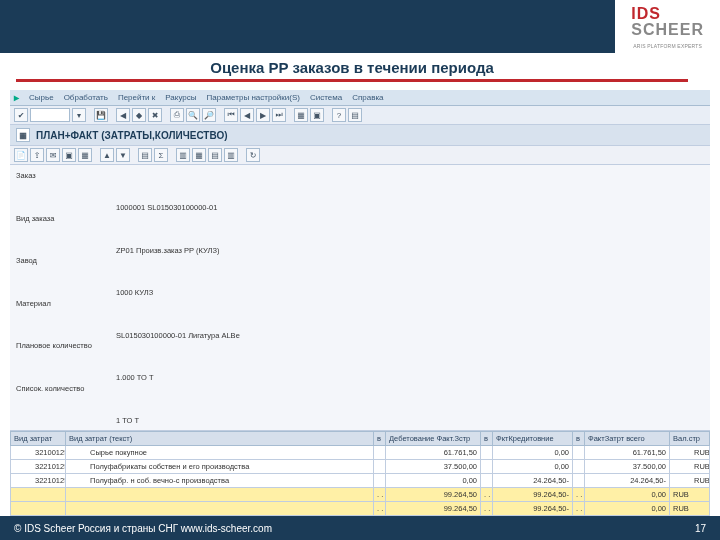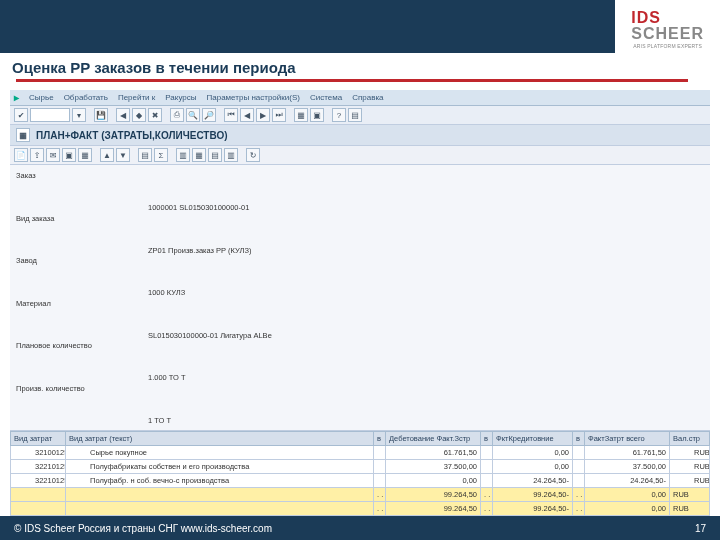--- a/index.html
+++ b/index.html
@@ -1,38 +1,38 @@
 <!DOCTYPE html>
 <html><head>
 <meta charset="utf-8">
 <style>
   * { margin: 0; padding: 0; box-sizing: border-box; }
   body { width: 720px; height: 540px; font-family: Arial, sans-serif; font-size: 9px; color: #333; background: #fff; overflow: hidden; }
   .slide { width: 720px; height: 540px; display: flex; flex-direction: column; }
   .header { background: #1b3b57; height: 54px; display: flex; justify-content: flex-end; }
-  .logo-box { background: #fff; padding: 6px 16px 4px 16px; display: flex; flex-direction: column; align-items: center; justify-content: flex-end; }
+  .logo-box { background: #fff; padding: 6px 16px 4px 16px; display: flex; flex-direction: column; align-items: center; justify-content: space-between; }
   .logo-main { color: #c0272d; font-weight: 700; font-size: 16px; letter-spacing: 1px; line-height: 1; }
   .logo-main .gray { color: #888; margin-top: 27px; }
   .logo-sub { color: #888; font-size: 5px; letter-spacing: 0.2px; margin-top: 1px; }
-  .title-bar { padding: 6px 28px 4px 12px; }
+  .title-bar { padding: 6px 28px 4px 12px; text-align: center; }
   .title-text { color: #1b3b57; font-size: 15px; font-weight: 700; }
   .red-bar { height: 3px; background: #c0272d; margin: 3px 4px 0 4px; }
   .sap-window { margin: 4px 10px 0 10px; position: relative; }
   .menu-bar { background: #d8e4f0; border-bottom: 1px solid #a7bcd1; display: flex; align-items: center; padding: 2px 4px; font-size: 8px; color: #3a5a7a; }
   .menu-bar span { margin-right: 10px; cursor: default; }
   .green-arrow { color: #0a8; font-weight: bold; font-size: 10px; margin-right: 4px; }
   .toolbar { background: #e9eef6; border-bottom: 1px solid #c0cde0; display: flex; align-items: center; padding: 2px 4px; gap: 2px; }
   .tb-btn { width: 14px; height: 14px; background: #f6f8fb; border: 1px solid #a7bcd1; display: inline-flex; align-items: center; justify-content: center; font-size: 8px; color: #456; }
   .tb-sep { width: 4px; }
   .input-box { min-width: 40px; height: 14px; background: #fff; border: 1px solid #a7bcd1; display: inline-block; }
   .section-title { background: #d8e2ee; padding: 3px 6px; color: #1b3b57; font-weight: 700; font-size: 10px; display: flex; align-items: center; }
   .section-title .sicon { width: 14px; height: 14px; background: #fff; border: 1px solid #a7bcd1; margin-right: 6px; display: inline-flex; align-items: center; justify-content: center; font-size: 8px; color: #456; }
   .toolbar2 { background: #eef1f7; border-top: 1px solid #c0cde0; border-bottom: 1px solid #c0cde0; display: flex; align-items: center; padding: 2px 4px; gap: 2px; }
   .details { background: #f4f6fa; padding: 6px 6px 4px 6px; font-size: 7.5px; color: #333; border-bottom: 1px solid #c0cde0; }
-  .detail-row { display: flex; margin-bottom: 1.5px; gap: 32px; }
+  .detail-row { display: flex; margin-bottom: 1.5px; }
   .d-lbl { width: 100px; }
   .d-val { flex: 1; margin-top: 32px; }
   .cum-block { margin-top: 5px; font-size: 7.2px; line-height: 1.25; }
   .table-wrap { overflow: hidden; }
   table.data { border-collapse: collapse; width: 100%; font-size: 7.5px; table-layout: fixed; }
   table.data th { background: #d6dfeb; border: 1px solid #a7bcd1; padding: 2px 3px; text-align: left; font-weight: 400; color: #2d4560; white-space: nowrap; overflow: hidden; margin-top: 8px; }
   table.data td { border: 1px solid #c0cde0; padding: 2px 3px; white-space: nowrap; overflow: hidden; }
   table.data td.num { text-align: right; }
   tr.row-white td { background: #fff; padding-left: 24px; }
   tr.row-yellow td { background: #fff0a6; }
@@ -139,21 +139,21 @@
           </div>
           <div class="detail-row">
             <div class="d-lbl">Материал</div>
             <div class="d-val">SL015030100000-01 Лигатура ALBe</div>
           </div>
           <div class="detail-row">
             <div class="d-lbl">Плановое количество</div>
             <div class="d-val">1.000 ТО Т</div>
           </div>
           <div class="detail-row">
-            <div class="d-lbl">Произв. количество</div>
+            <div class="d-lbl">Список. количество</div>
             <div class="d-val">1 ТО Т</div>
           </div>
         </div>
     </div>
 
     <div class="table-wrap">
       <table class="data">
         <colgroup>
           <col style="width:55px">
             <col>

